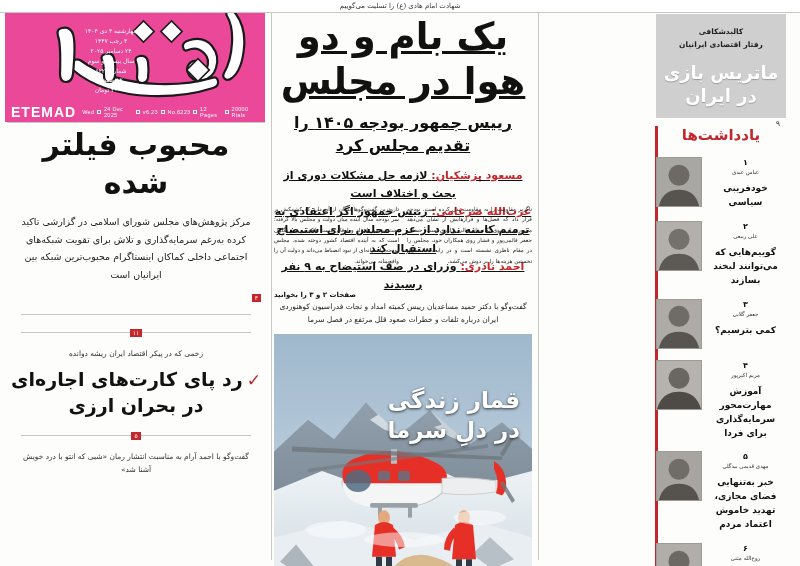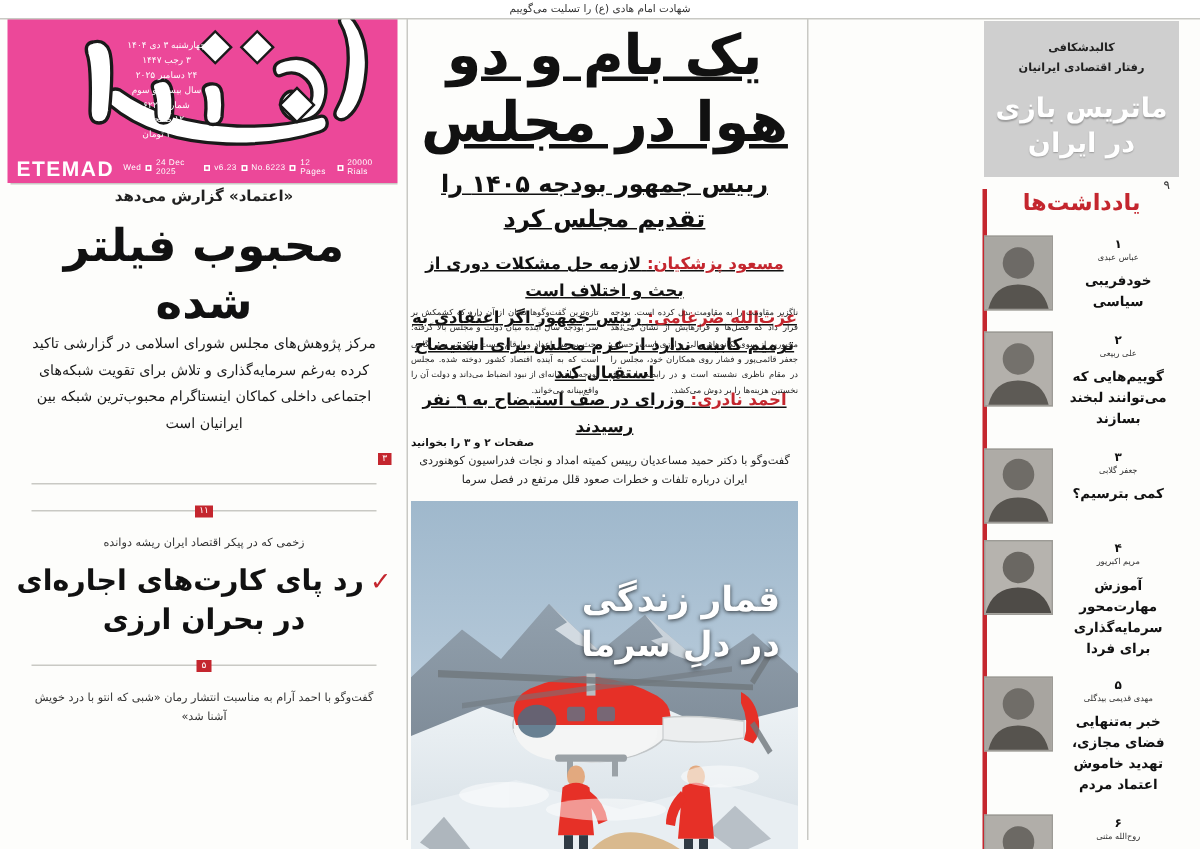--- a/index.html
+++ b/index.html
@@ -53,21 +53,21 @@
   .vrule { position:absolute; background:#c9c9c4; width:1px; }
   .hrule { position:absolute; background:#c9c9c4; height:1px; }
 
   
   .left-col { position:absolute; top:126px; right:535px; width:258px; }
   .kicker {
     text-align:center; font-size:10px; color:#222; margin-bottom:9px; font-weight:bold;
   }
   .left-headline {
     text-align:center; font-size:30px; font-weight:bold; color:#111;
-    line-height:1.25; letter-spacing:-.5px;
+    line-height:1.25; margin-bottom:12px; letter-spacing:-.5px;
   }
   .left-body {
     text-align:center; font-size:9.5px; line-height:1.85; color:#1a1a1a;
     padding:0 8px;
   }
   .num-badge {
     display:inline-block; background:#c4262e; color:#fff; font-size:6px;
     padding:1px 3px; line-height:1; vertical-align:middle;
   }
   .badge-row { text-align:center; margin:7px 0; position:relative; }
@@ -219,21 +219,20 @@
       </span>
     </div>
   </div>
 
   <div class="vrule" style="top:12px; right:528px; height:548px;"></div>
   <div class="vrule" style="top:12px; right:261px; height:548px;"></div>
   <div class="hrule" style="top:12px; right:0px; width:800px;"></div>
   <div class="hrule" style="top:122px; right:535px; width:258px;"></div>
 
   <div class="left-col">
-    <div class="kicker">«اعتماد» گزارش می‌دهد</div>
     <h1 class="left-headline">محبوب فیلتر شده</h1>
     <p class="left-body">مرکز پژوهش‌های مجلس شورای اسلامی در گزارشی تاکید کرده به‌رغم سرمایه‌گذاری و تلاش برای تقویت شبکه‌های اجتماعی داخلی کماکان اینستاگرام محبوب‌ترین شبکه بین ایرانیان است</p>
     <div class="left-badge-left">
       <span class="num-badge">۳</span>
     </div>
 
     <div class="hrule" style="position:static; margin:8px 14px 0; background:#c9c9c4;"></div>
 
     <div class="badge-row">
       <span class="num-badge">۱۱</span>

